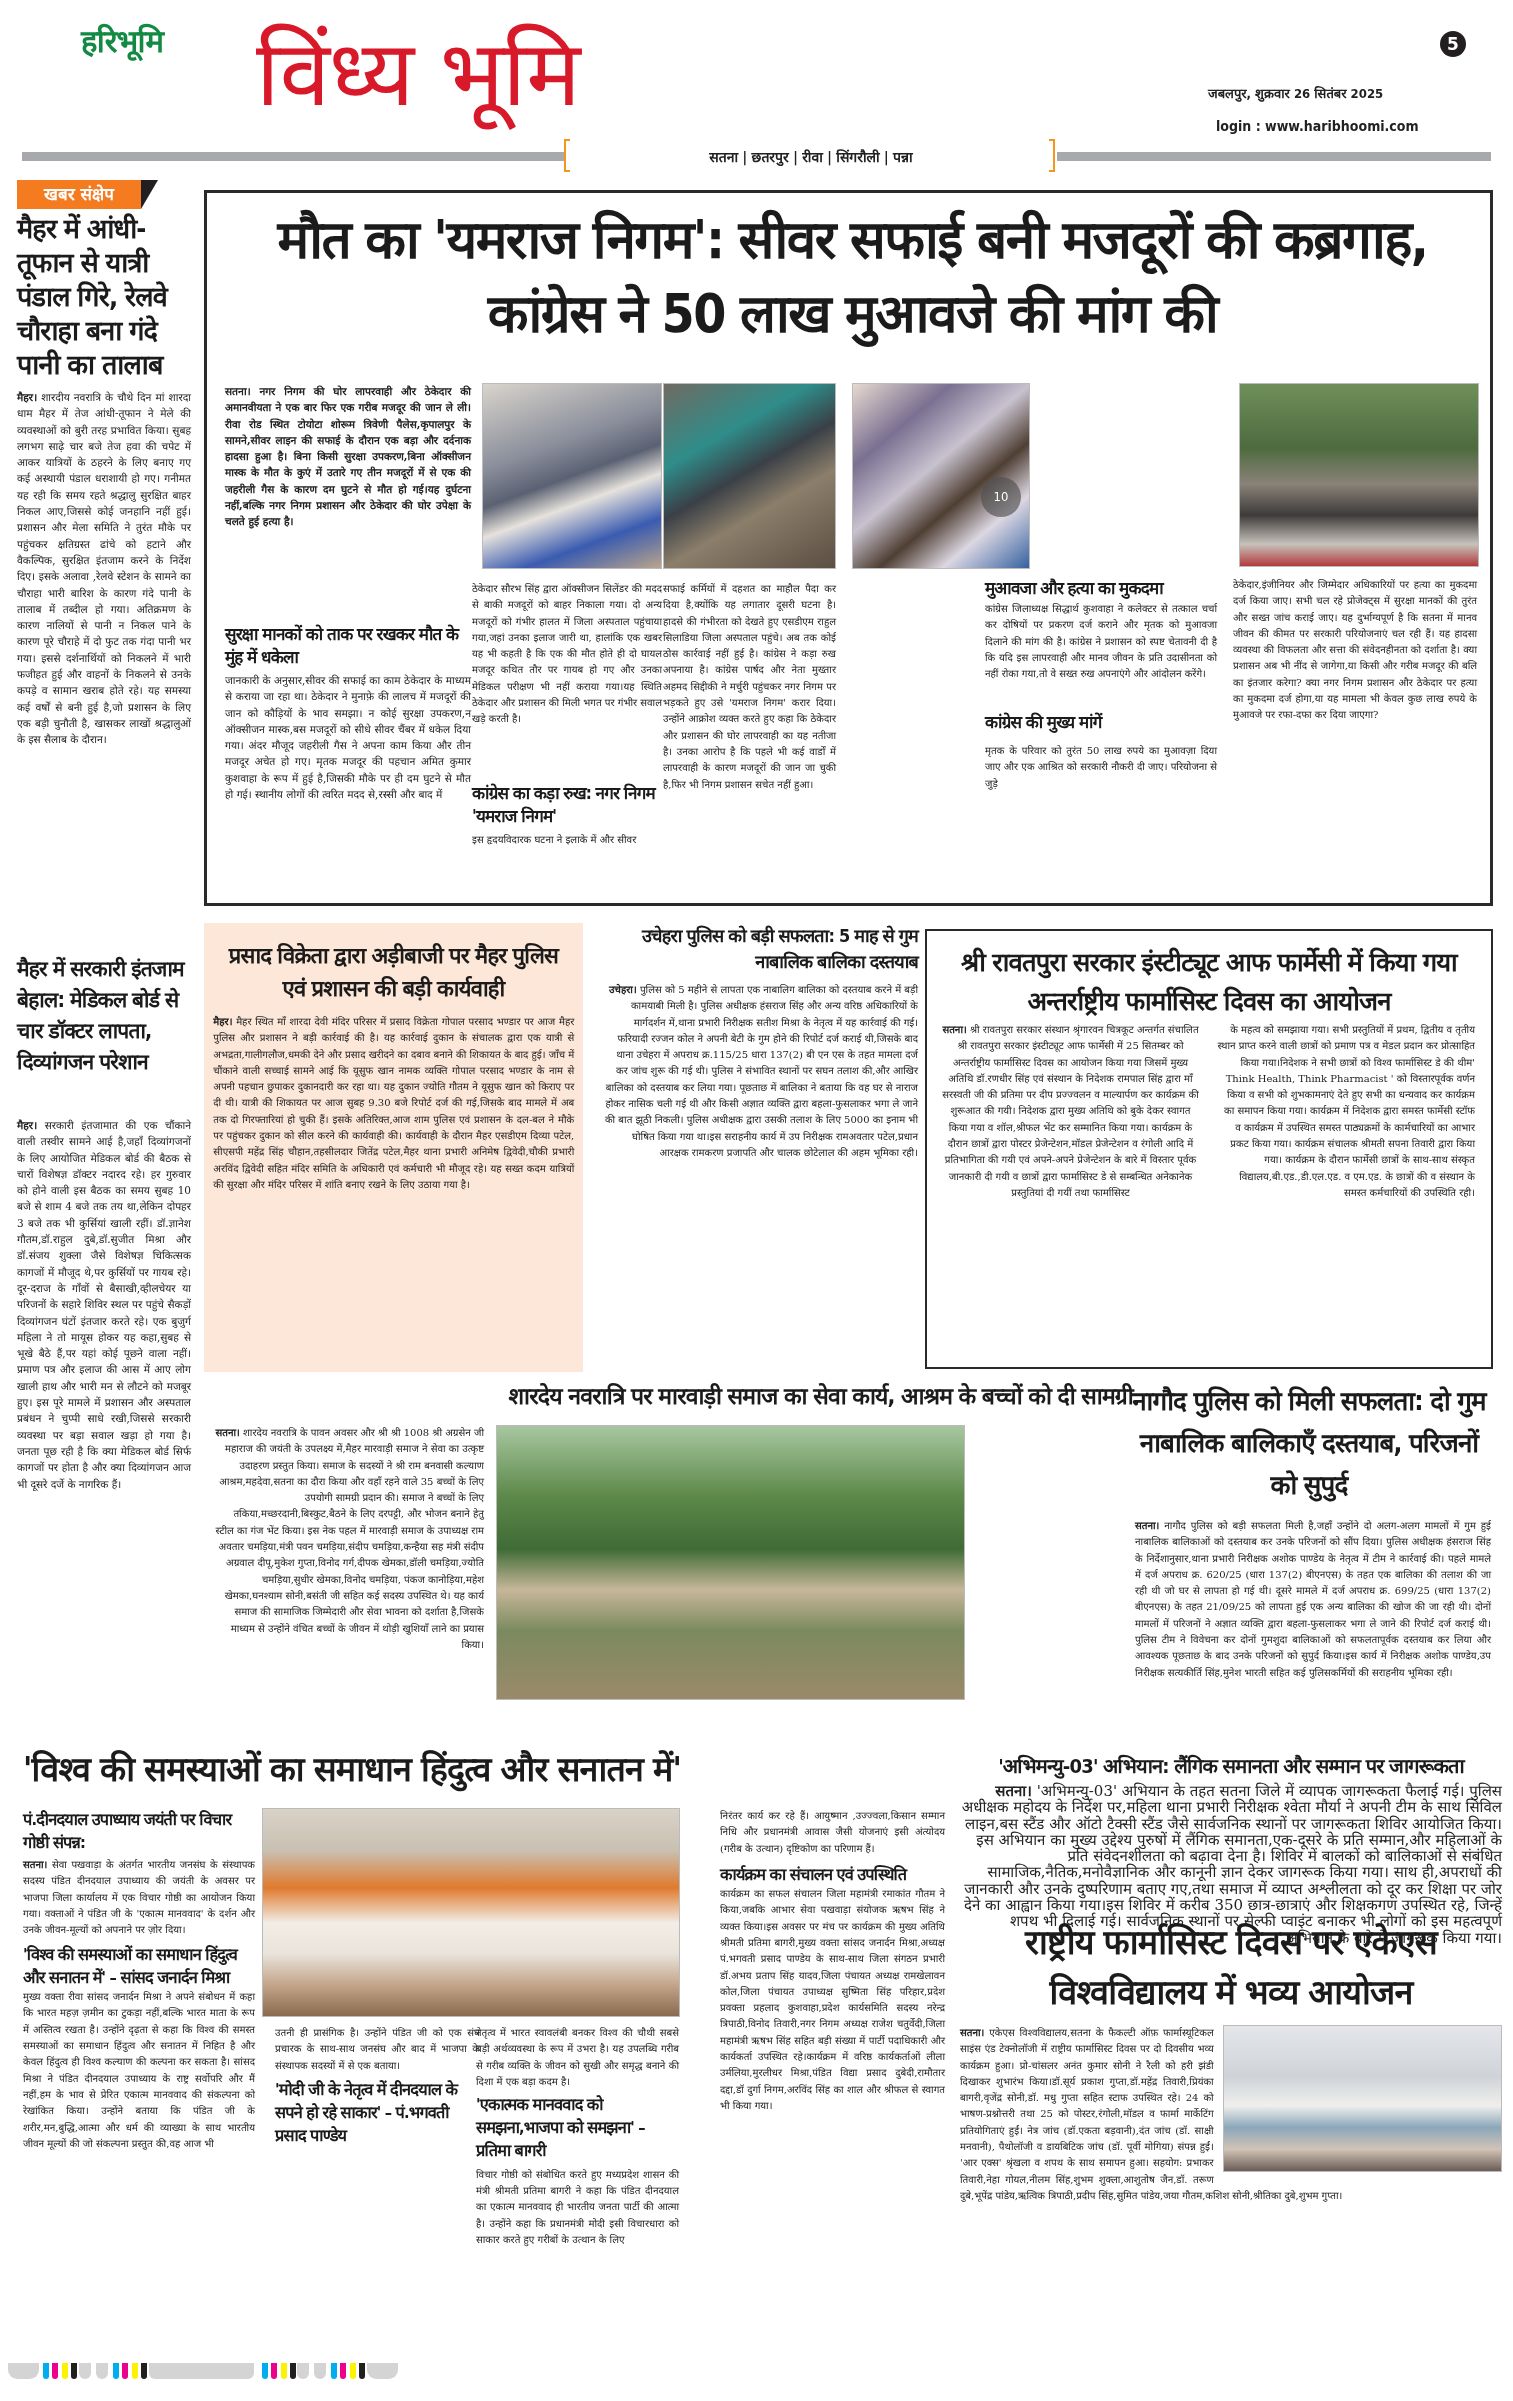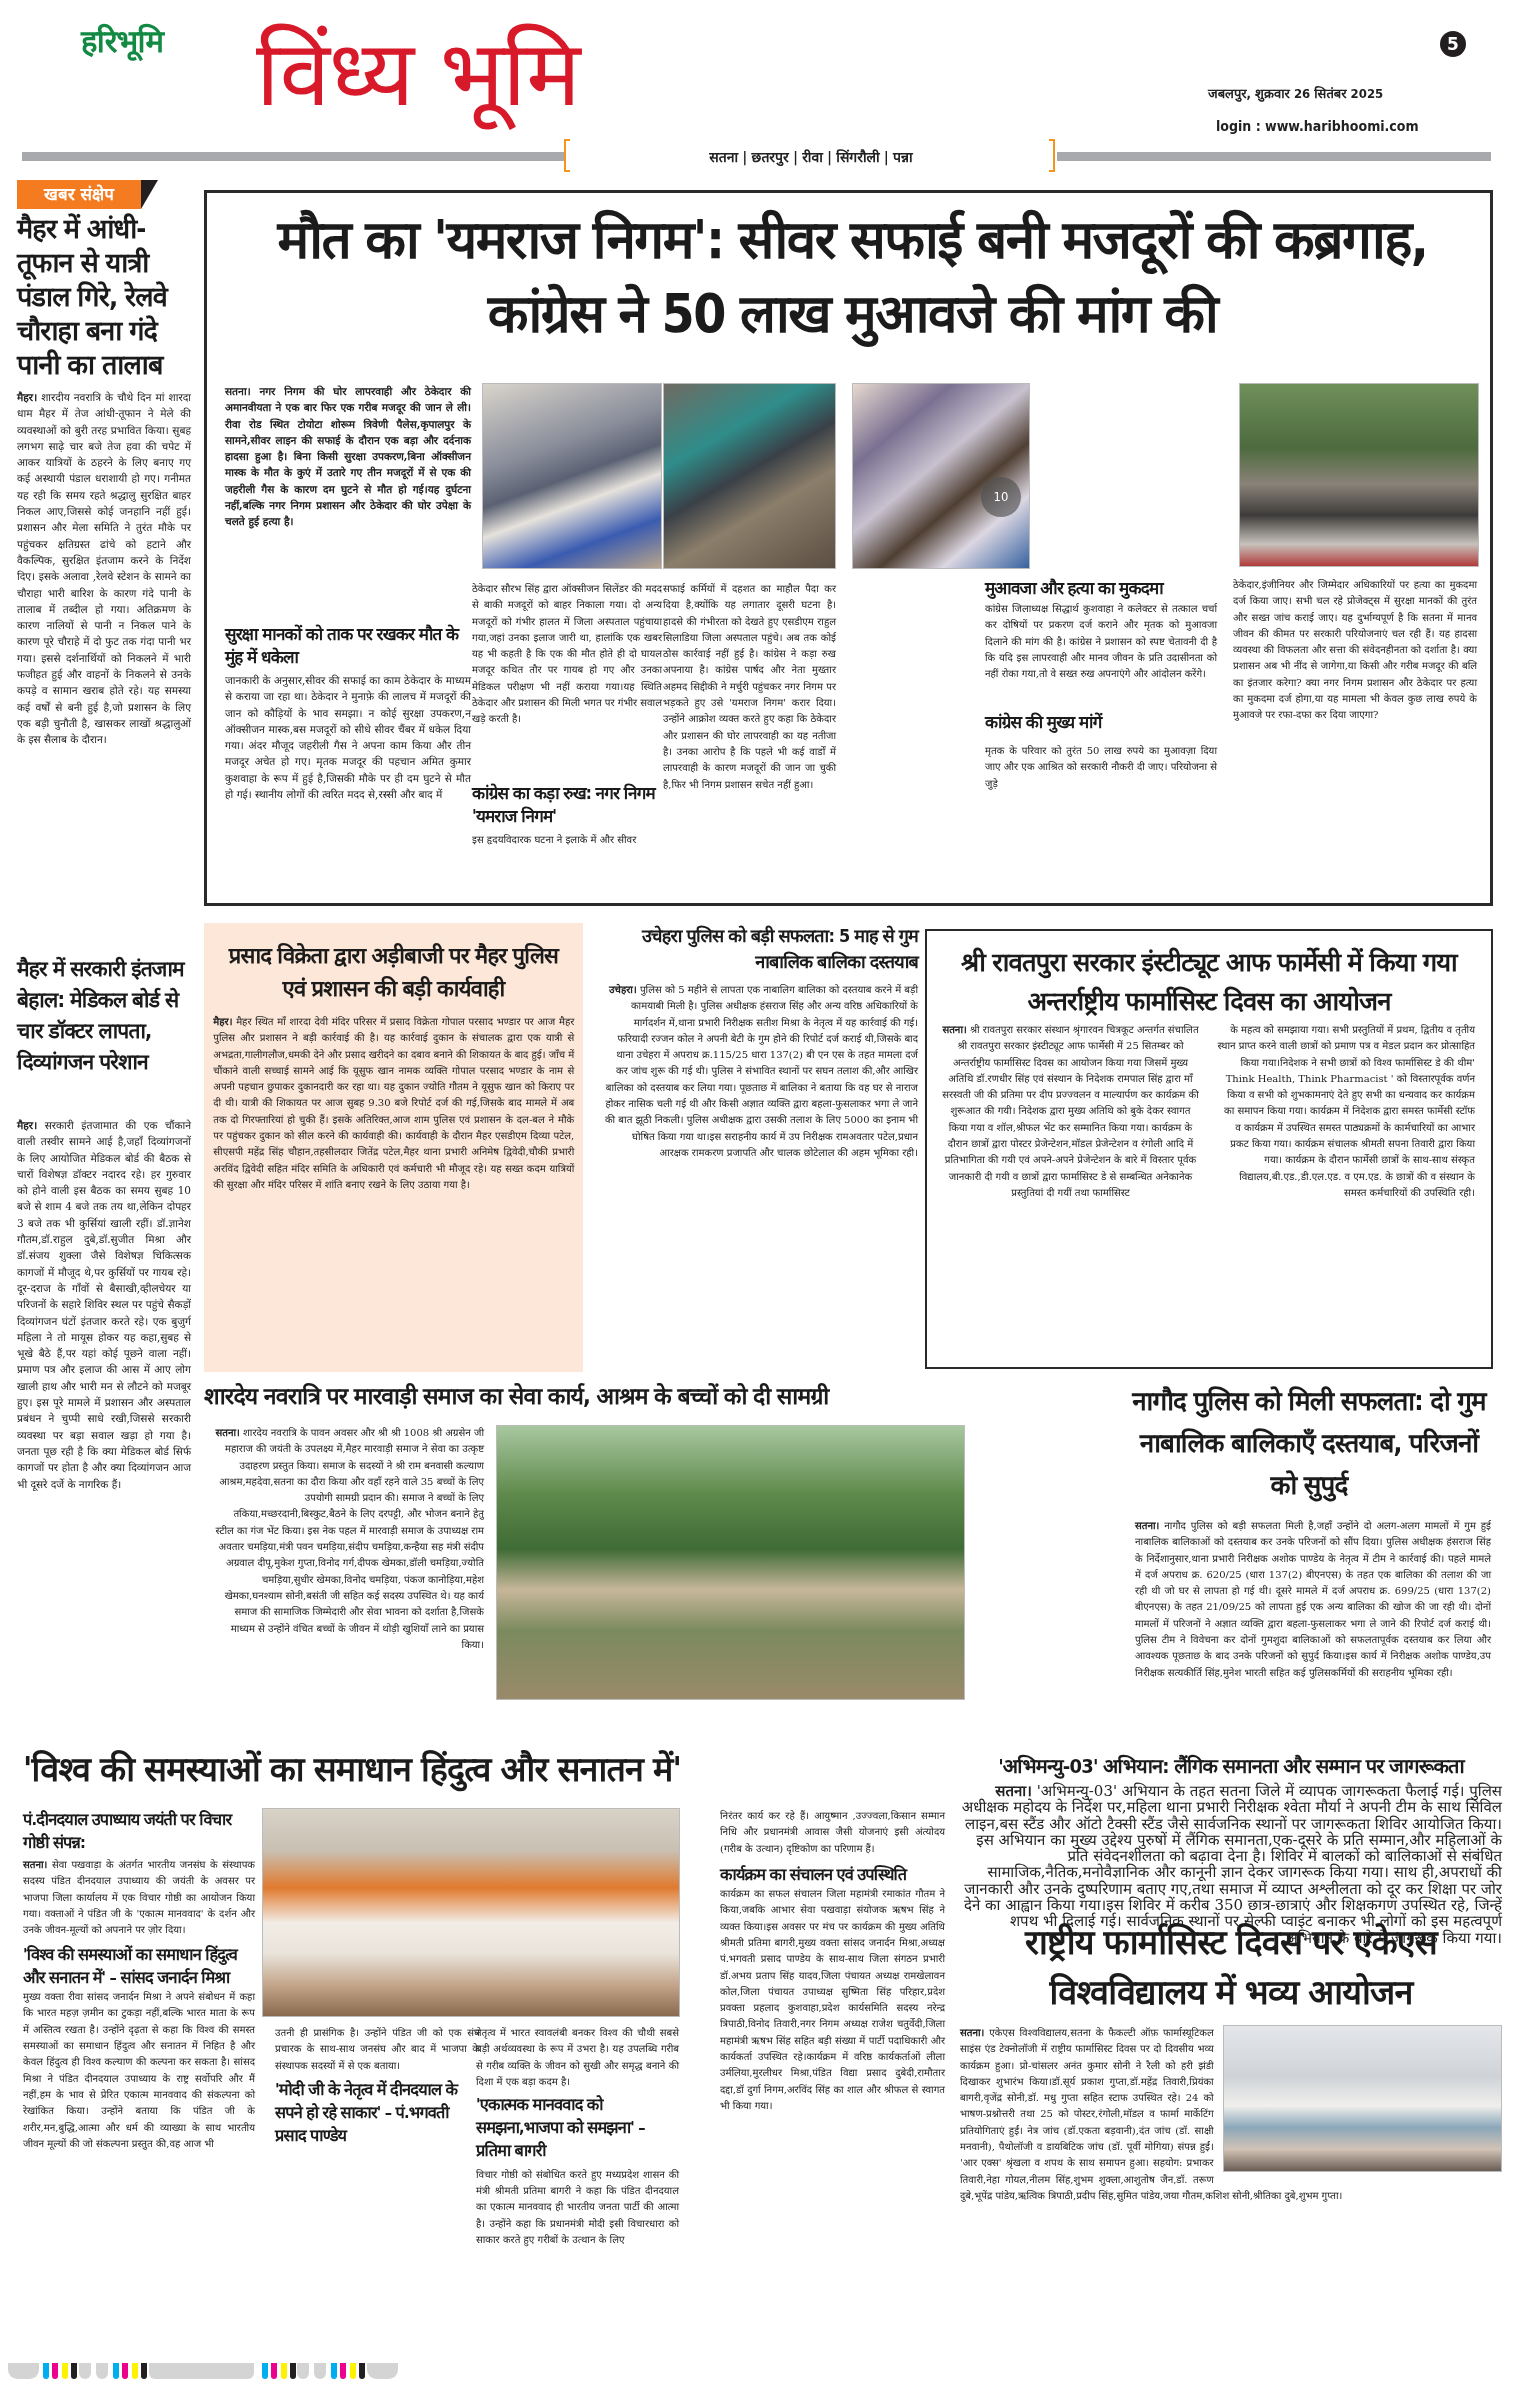--- a/index.html
+++ b/index.html
@@ -94,21 +94,21 @@
   </div>
 </div>
 
 <div class="box" style="left:925px;top:929px;width:568px;height:440px;border-width:2.3px"></div>
 <div class="abs hl" style="left:941px;top:943px;width:536px;font-size:25.6px;line-height:39px;text-align:center">श्री रावतपुरा सरकार इंस्टीट्यूट आफ फार्मेसी में किया गया अन्तर्राष्ट्रीय फार्मासिस्ट दिवस का आयोजन</div>
 <div class="abs body-text" style="left:941px;top:1022px;width:259px;font-size:10px;text-align:center">
   <b>सतना।</b> <span>श्री रावतपुरा सरकार संस्थान श्रृंगारवन चित्रकूट अन्तर्गत संचालित श्री रावतपुरा सरकार इंस्टीट्यूट आफ फार्मेसी में 25 सितम्बर को अन्तर्राष्ट्रीय फार्मासिस्ट दिवस का आयोजन किया गया जिसमें मुख्य अतिथि डॉ.रणधीर सिंह एवं संस्थान के निदेशक रामपाल सिंह द्वारा माँ सरस्वती जी की प्रतिमा पर दीप प्रज्ज्वलन व माल्यार्पण कर कार्यक्रम की शुरूआत की गयी। निदेशक द्वारा मुख्य अतिथि को बुके देकर स्वागत किया गया व शॉल,श्रीफल भेंट कर सम्मानित किया गया। कार्यक्रम के दौरान छात्रों द्वारा पोस्टर प्रेजेन्टेशन,मॉडल प्रेजेन्टेशन व रंगोली आदि में प्रतिभागिता की गयी एवं अपने-अपने प्रेजेन्टेशन के बारे में विस्तार पूर्वक जानकारी दी गयी व छात्रों द्वारा फार्मासिस्ट डे से सम्बन्धित अनेकानेक प्रस्तुतियां दी गयीं तथा फार्मासिस्ट</span>
 </div>
 <div class="abs body-text" style="left:1216px;top:1022px;width:259px;font-size:10px;text-align:right">के महत्व को समझाया गया। सभी प्रस्तुतियों में प्रथम, द्वितीय व तृतीय स्थान प्राप्त करने वाली छात्रों को प्रमाण पत्र व मेडल प्रदान कर प्रोत्साहित किया गया।निदेशक ने सभी छात्रों को विश्व फार्मासिस्ट डे की थीम' Think Health, Think Pharmacist ' को विस्तारपूर्वक वर्णन किया व सभी को शुभकामनाएं देते हुए सभी का धन्यवाद कर कार्यक्रम का समापन किया गया। कार्यक्रम में निदेशक द्वारा समस्त फार्मेसी स्टॉफ व कार्यक्रम में उपस्थित समस्त पाठ्यक्रमों के कार्मचारियों का आभार प्रकट किया गया। कार्यक्रम संचालक श्रीमती सपना तिवारी द्वारा किया गया। कार्यक्रम के दौरान फार्मेसी छात्रों के साथ-साथ संस्कृत विद्यालय,बी.एड.,डी.एल.एड. व एम.एड. के छात्रों की व संस्थान के समस्त कर्मचारियों की उपस्थिति रही।</div>
 
-<div class="abs hl" style="left:204px;top:1380px;width:929px;font-size:23px;line-height:33px;text-align:left">शारदेय नवरात्रि पर मारवाड़ी समाज का सेवा कार्य, आश्रम के बच्चों को दी सामग्री</div>
+<div class="abs hl" style="left:204px;top:1380px;width:929px;font-size:23px;line-height:33px;text-align:right">शारदेय नवरात्रि पर मारवाड़ी समाज का सेवा कार्य, आश्रम के बच्चों को दी सामग्री</div>
 <div class="abs body-text" style="left:213px;top:1425px;width:271px;font-size:10px;text-align:right">
   <b>सतना।</b> <span>शारदेय नवरात्रि के पावन अवसर और श्री श्री 1008 श्री अग्रसेन जी महाराज की जयंती के उपलक्ष्य में,मैहर मारवाड़ी समाज ने सेवा का उत्कृष्ट उदाहरण प्रस्तुत किया। समाज के सदस्यों ने श्री राम बनवासी कल्याण आश्रम,महदेवा,सतना का दौरा किया और वहाँ रहने वाले 35 बच्चों के लिए उपयोगी सामग्री प्रदान की। समाज ने बच्चों के लिए तकिया,मच्छरदानी,बिस्कुट,बैठने के लिए दरपट्टी, और भोजन बनाने हेतु स्टील का गंज भेंट किया। इस नेक पहल में मारवाड़ी समाज के उपाध्यक्ष राम अवतार चमड़िया,मंत्री पवन चमड़िया,संदीप चमड़िया,कन्हैया सह मंत्री संदीप अग्रवाल दीपू,मुकेश गुप्ता,विनोद गर्ग,दीपक खेमका,डॉली चमड़िया,ज्योति चमड़िया,सुधीर खेमका,विनोद चमड़िया, पंकज कानोड़िया,महेश खेमका,घनश्याम सोनी,बसंती जी सहित कई सदस्य उपस्थित थे। यह कार्य समाज की सामाजिक जिम्मेदारी और सेवा भावना को दर्शाता है,जिसके माध्यम से उन्होंने वंचित बच्चों के जीवन में थोड़ी खुशियाँ लाने का प्रयास किया।</span>
 </div>
 <div class="photo" style="left:496px;top:1425px;width:469px;height:275px;background:linear-gradient(180deg,#a8c7a0 0%,#5f8a4c 25%,#3f6b35 45%,#c7b79a 60%,#7b8a5e 75%,#9a8a6a 100%)"></div>
 
 <div class="abs hl" style="left:1127px;top:1380px;width:364px;font-size:26px;line-height:42px;text-align:center">नागौद पुलिस को मिली सफलता: दो गुम नाबालिक बालिकाएँ दस्तयाब, परिजनों को सुपुर्द</div>
 <div class="abs body-text" style="left:1135px;top:1518px;width:356px;font-size:10px">
   <b>सतना।</b> <span>नागौद पुलिस को बड़ी सफलता मिली है,जहाँ उन्होंने दो अलग-अलग मामलों में गुम हुई नाबालिक बालिकाओं को दस्तयाब कर उनके परिजनों को सौंप दिया। पुलिस अधीक्षक हंसराज सिंह के निर्देशानुसार,थाना प्रभारी निरीक्षक अशोक पाण्डेय के नेतृत्व में टीम ने कार्रवाई की। पहले मामले में दर्ज अपराध क्र. 620/25 (धारा 137(2) बीएनएस) के तहत एक बालिका की तलाश की जा रही थी जो घर से लापता हो गई थी। दूसरे मामले में दर्ज अपराध क्र. 699/25 (धारा 137(2) बीएनएस) के तहत 21/09/25 को लापता हुई एक अन्य बालिका की खोज की जा रही थी। दोनों मामलों में परिजनों ने अज्ञात व्यक्ति द्वारा बहला-फुसलाकर भगा ले जाने की रिपोर्ट दर्ज कराई थी। पुलिस टीम ने विवेचना कर दोनों गुमशुदा बालिकाओं को सफलतापूर्वक दस्तयाब कर लिया और आवश्यक पूछताछ के बाद उनके परिजनों को सुपुर्द किया।इस कार्य में निरीक्षक अशोक पाण्डेय,उप निरीक्षक सत्यकीर्ति सिंह,मुनेश भारती सहित कई पुलिसकर्मियों की सराहनीय भूमिका रही।</span>
 </div>
 

